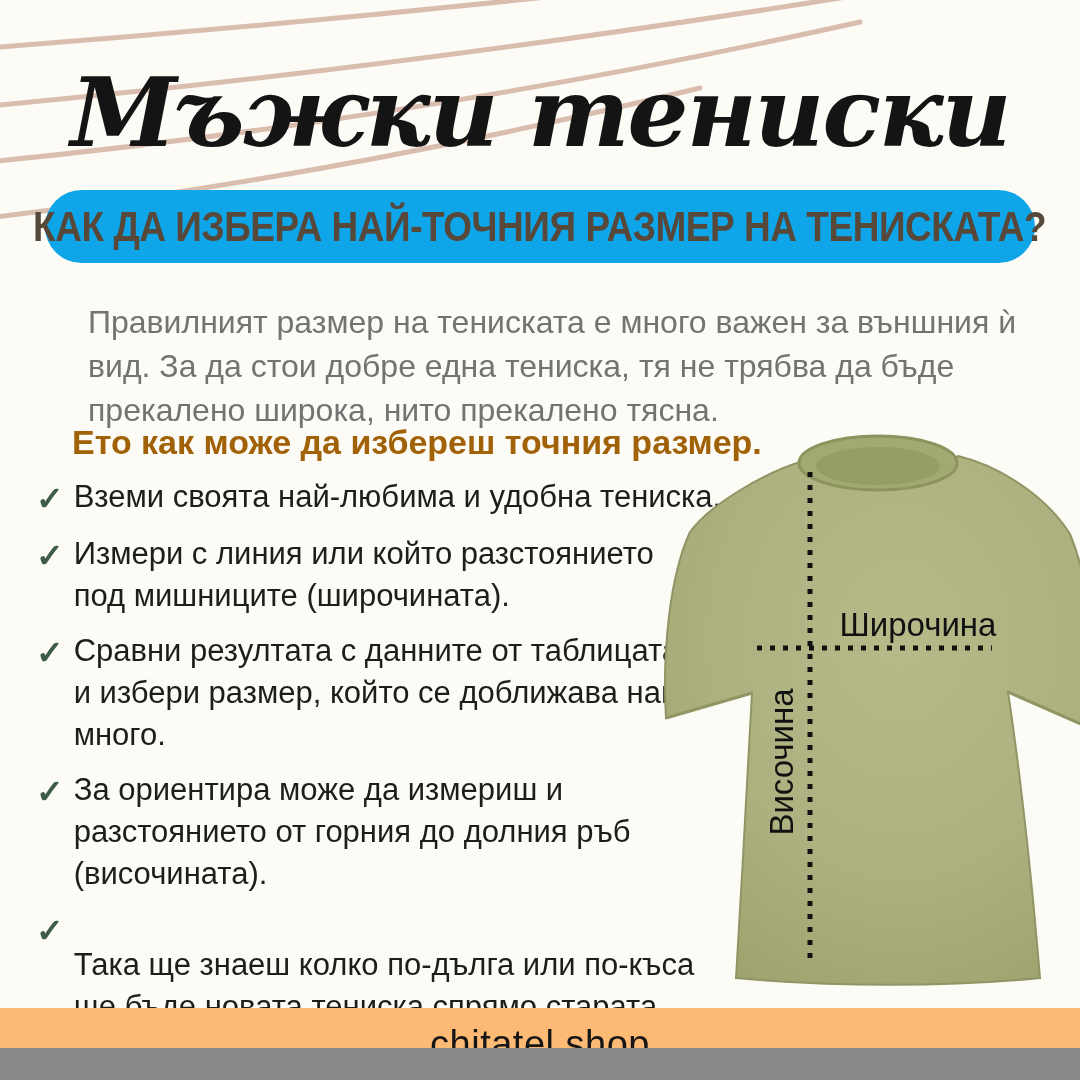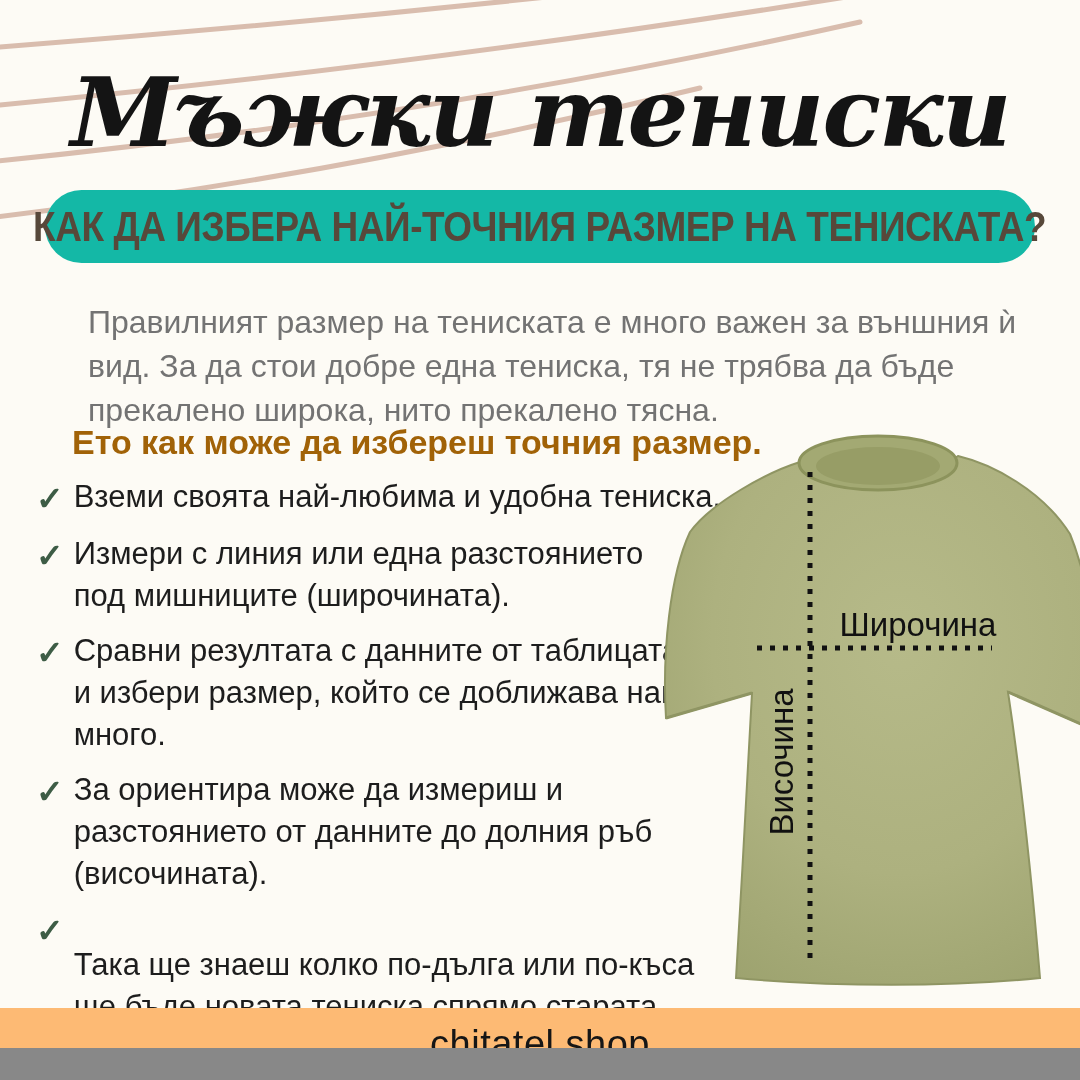--- a/index.html
+++ b/index.html
@@ -14,21 +14,21 @@
   
   .title{
     position:absolute;left:0;top:48px;width:1080px;margin:0;
     text-align:center;font-family:"DejaVu Serif",serif;
     font-style:italic;font-weight:bold;font-size:96px;line-height:130px;
     color:#141414;letter-spacing:-2px;
   }
   
   .banner{
     position:absolute;left:45px;top:190px;width:990px;height:73px;
-    background:#14b8a6;border-radius:40px;
+    background:#0ea5e9;border-radius:40px;
     display:flex;align-items:center;justify-content:center;
   }
   .banner span{
     font-weight:bold;font-size:42px;color:#57483a;white-space:nowrap;
     transform:scaleX(0.88);letter-spacing:-0.5px;
   }
   
   .intro{
     position:absolute;left:72px;top:284px;width:930px;margin:16px;
     font-size:32px;line-height:44px;color:#737373;
@@ -88,29 +88,29 @@
 
   <p class="subheading">Ето как може да избереш точния размер.</p>
 
   <ul class="checklist">
     <li>
       <span class="check">✓</span>
       <span class="item-text">Вземи своята най-любима и удобна тениска.</span>
     </li>
     <li>
       <span class="check">✓</span>
-      <span class="item-text">Измери с линия или една разстоянието под мишниците (широчината).</span>
+      <span class="item-text">Измери с линия или който разстоянието под мишниците (широчината).</span>
     </li>
     <li>
       <span class="check">✓</span>
       <span class="item-text">Сравни резултата с данните от таблицата и избери размер, който се доближава най-много.</span>
     </li>
     <li>
       <span class="check">✓</span>
-      <span class="item-text">За ориентира може да измериш и разстоянието от данните до долния ръб (височината).</span>
+      <span class="item-text">За ориентира може да измериш и разстоянието от горния до долния ръб (височината).</span>
     </li>
     <li>
       <span class="check">✓</span>
       <span class="item-text">Така ще знаеш колко по-дълга или по-къса ще бъде новата тениска спрямо старата.</span>
     </li>
   </ul>
 
   <svg class="shirt" width="430" height="560" viewBox="0 0 430 560">
     <defs>
       <radialGradient id="shirtShade" cx="55%" cy="35%" r="80%">

